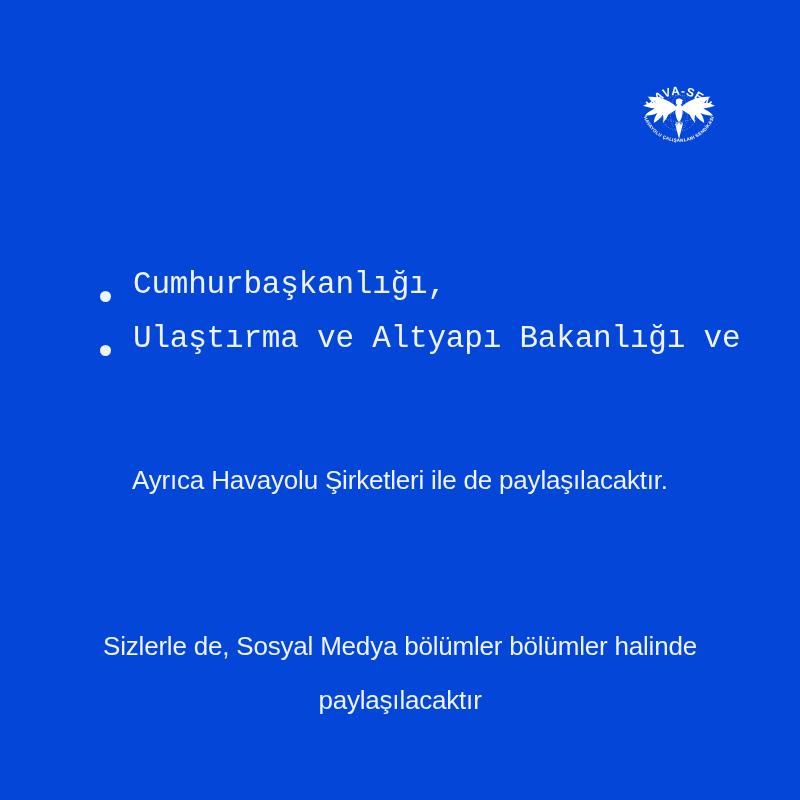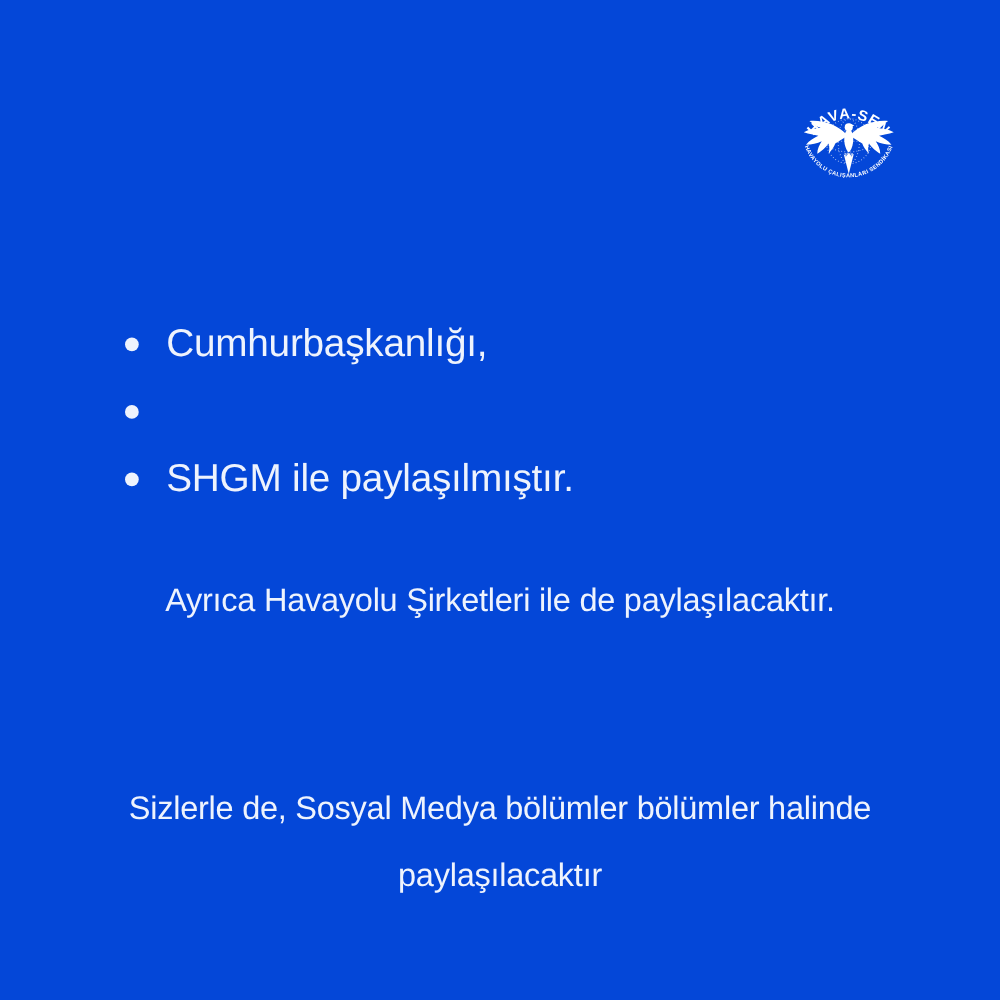--- a/index.html
+++ b/index.html
@@ -47,26 +47,27 @@
 
   
   .bullet-list {
     position: absolute;
     left: 100px;
     top: 248px;
     list-style: none;
   }
   .bullet-item {
     display: flex;
-    align-items: center;
+    align-items: flex-end;
     height: 54px;
     font-size: 31px;
     letter-spacing: -0.2px;
     color: #eef3fd;
     white-space: nowrap;
+    font-family: Liberation Mono, monospace;
   }
   .bullet-dot {
     flex: 0 0 auto;
     width: 11px;
     height: 11px;
     border-radius: 50%;
     background: #eef3fd;
     margin-right: 22px;
   }
 
@@ -127,23 +128,20 @@
   </div>
 
 
   <ul class="bullet-list">
     <li class="bullet-item">
       <span class="bullet-dot"></span>
       <span>Cumhurbaşkanlığı,</span>
     </li>
     <li class="bullet-item">
       <span class="bullet-dot"></span>
-    </li>
-    <li class="bullet-item">
-      <span class="bullet-dot"></span>
-      <span>SHGM ile paylaşılmıştır.</span>
+      <span>Ulaştırma ve Altyapı Bakanlığı ve</span>
     </li>
   </ul>
 
   <p class="para para-1">Ayrıca Havayolu Şirketleri ile de paylaşılacaktır.</p>
   <p class="para para-2">Sizlerle de, Sosyal Medya bölümler bölümler halinde paylaşılacaktır</p>
 
 </div>
 
 </body></html>

